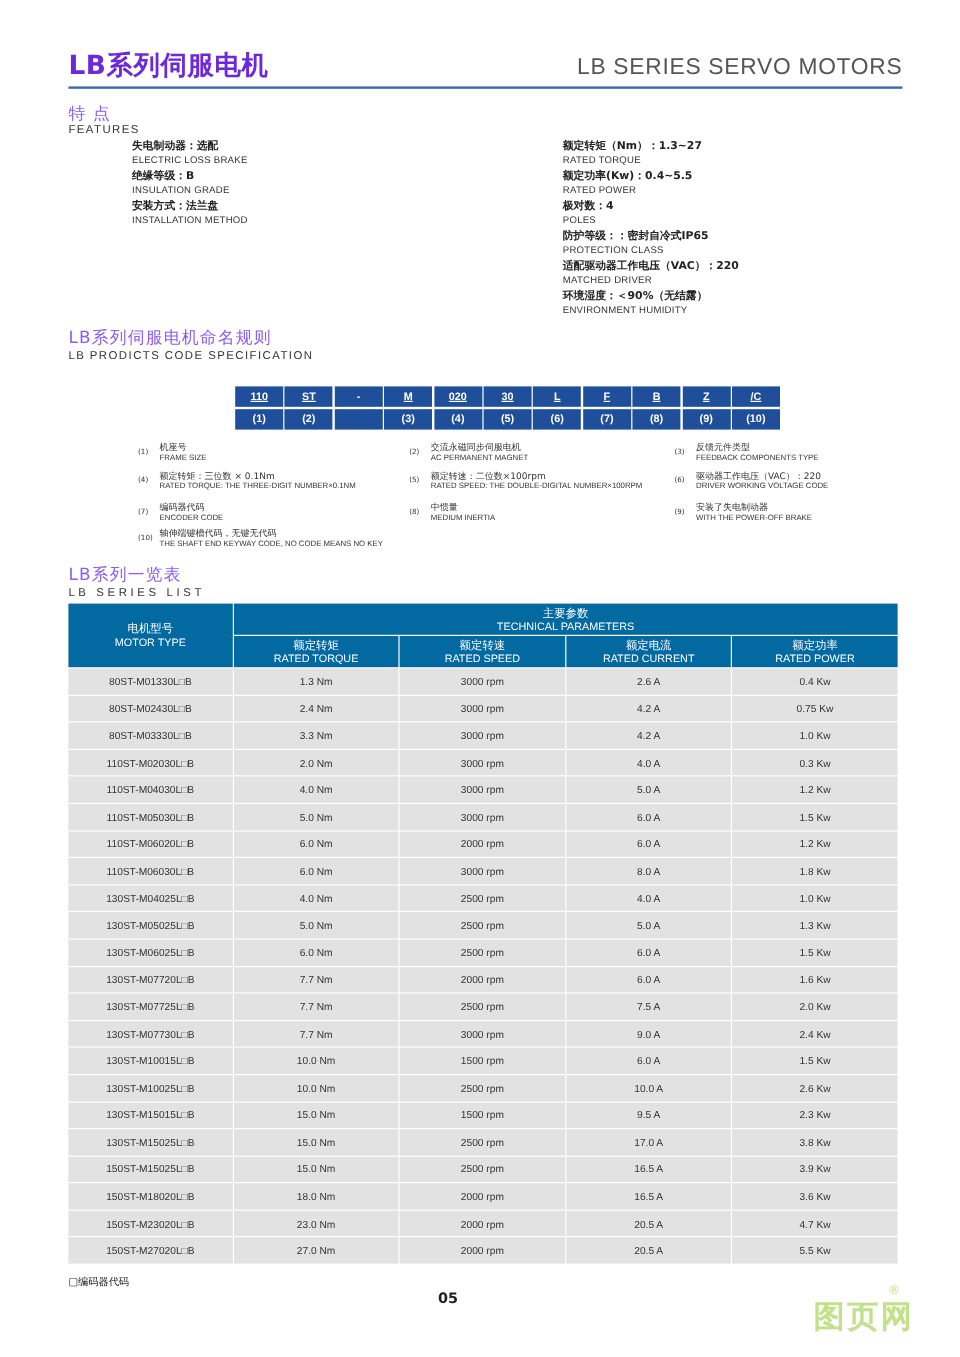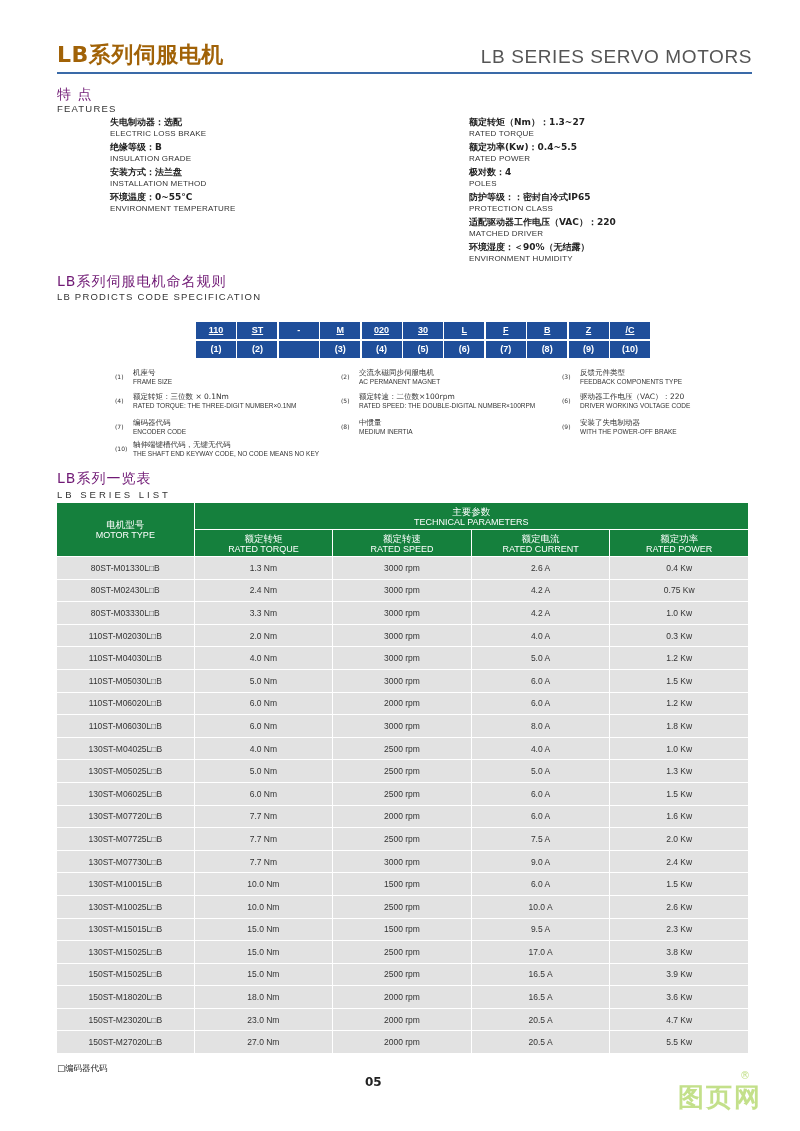--- a/index.html
+++ b/index.html
@@ -1,43 +1,43 @@
 <!DOCTYPE html>
 <html><head>
 <meta charset="utf-8">
 <style>
   * { box-sizing: border-box; margin: 0; padding: 0; }
   html, body { width: 800px; height: 1131px; background: #ffffff; overflow: hidden; }
   body { font-family: "DejaVu Sans", "Liberation Sans", sans-serif; color: #222; position: relative; }
 
   .page-header { position: absolute; left: 57px; top: 40px; width: 695px; height: 32px; }
-  .title-cn { position: absolute; left: 0; top: 0; font-size: 22px; font-weight: bold; color: #a16207; letter-spacing: 0.5px; }
+  .title-cn { position: absolute; left: 0; top: 0; font-size: 22px; font-weight: bold; color: #6d28d9; letter-spacing: 0.5px; }
   .title-en { position: absolute; right: 0; top: 6px; font-family: "Liberation Sans", sans-serif; font-size: 19px; font-weight: normal; color: #555; letter-spacing: 0.6px; }
   .header-rule { position: absolute; left: 57px; top: 72px; width: 695px; height: 2px; background: #3a6aa8; }
 
-  .sec-title-cn { position: absolute; font-size: 14px; color: #701a75; letter-spacing: 1px; }
+  .sec-title-cn { position: absolute; font-size: 14px; color: #8b5cf6; letter-spacing: 1px; }
   .sec-title-en { position: absolute; font-family: "Liberation Sans", sans-serif; font-size: 9.5px; color: #333; letter-spacing: 1.2px; }
 
   .features { position: absolute; top: 116px; }
   .feat-item { height: 25px; }
   .feat-cn { font-size: 9px; font-weight: bold; color: #222; line-height: 12px; white-space: nowrap; }
   .feat-en { font-family: "Liberation Sans", sans-serif; font-size: 8px; color: #333; line-height: 11px; white-space: nowrap; letter-spacing: 0.2px; }
 
   .code-grid { position: absolute; left: 196px; top: 322px; display: grid; grid-template-columns: repeat(11, 40px); grid-column-gap: 1.4px; grid-row-gap: 2px; }
   .code-cell { height: 17px; background: #1f4e9a; color: #fff; font-family: "Liberation Sans", sans-serif; font-size: 9px; font-weight: bold; text-align: center; line-height: 17px; }
   .code-cell.top span { text-decoration: underline; }
 
   .legend { position: absolute; top: 368px; }
   .leg-item { position: absolute; width: 230px; height: 24px; }
   .leg-num { position: absolute; left: 0; top: 5px; font-size: 6px; color: #333; }
   .leg-cn { position: absolute; left: 18px; top: 0; font-size: 7.5px; color: #333; white-space: nowrap; }
   .leg-en { position: absolute; left: 18px; top: 10px; font-family: "Liberation Sans", sans-serif; font-size: 6.5px; color: #333; white-space: nowrap; }
 
   table.spec { position: absolute; left: 56px; top: 502px; width: 693px; border-collapse: separate; border-spacing: 1.5px; }
-  table.spec th { background: #15803d; color: #fff; font-weight: normal; text-align: center; }
+  table.spec th { background: #0369a1; color: #fff; font-weight: normal; text-align: center; }
   .th-cn { font-size: 9.5px; line-height: 11px; }
   .th-en { font-family: "Liberation Sans", sans-serif; font-size: 9px; line-height: 10px; }
   table.spec td { background: #e2e2e2; height: 21.6px; font-size: 8.5px; color: #333; text-align: center; font-family: "Liberation Sans", sans-serif; }
 
   .footnote { position: absolute; left: 57px; top: 1063px; font-size: 8.5px; color: #222; }
   .page-num { position: absolute; left: 365px; top: 1075px; font-size: 12px; font-weight: bold; color: #222; }
   .watermark { position: absolute; left: 678px; top: 1080px; font-size: 26px; font-weight: bold; color: #c3e08a; letter-spacing: 2px; }
   .reg { position: absolute; left: 740px; top: 1070px; font-size: 10px; color: #c3e08a; }
 </style>
 </head>
@@ -57,24 +57,20 @@
       <div class="feat-cn">失电制动器：选配</div>
       <div class="feat-en">ELECTRIC LOSS BRAKE</div>
     </div>
   <div class="feat-item">
       <div class="feat-cn">绝缘等级：B</div>
       <div class="feat-en">INSULATION GRADE</div>
     </div>
   <div class="feat-item">
       <div class="feat-cn">安装方式：法兰盘</div>
       <div class="feat-en">INSTALLATION METHOD</div>
-    </div>
-  <div class="feat-item">
-      <div class="feat-cn">环境温度：0~55°C</div>
-      <div class="feat-en">ENVIRONMENT TEMPERATURE</div>
     </div>
 </div>
 
 <div class="features" style="left:469px;">
   <div class="feat-item">
       <div class="feat-cn">额定转矩（Nm）：1.3~27</div>
       <div class="feat-en">RATED TORQUE</div>
     </div>
   <div class="feat-item">
       <div class="feat-cn">额定功率(Kw)：0.4~5.5</div>

